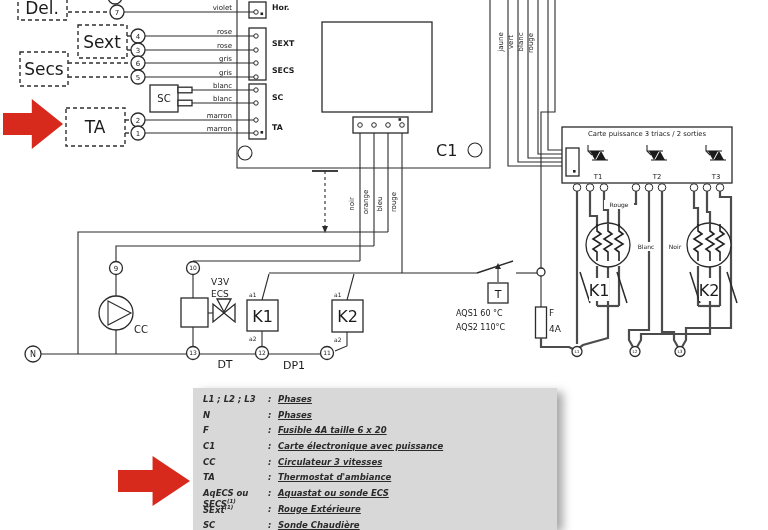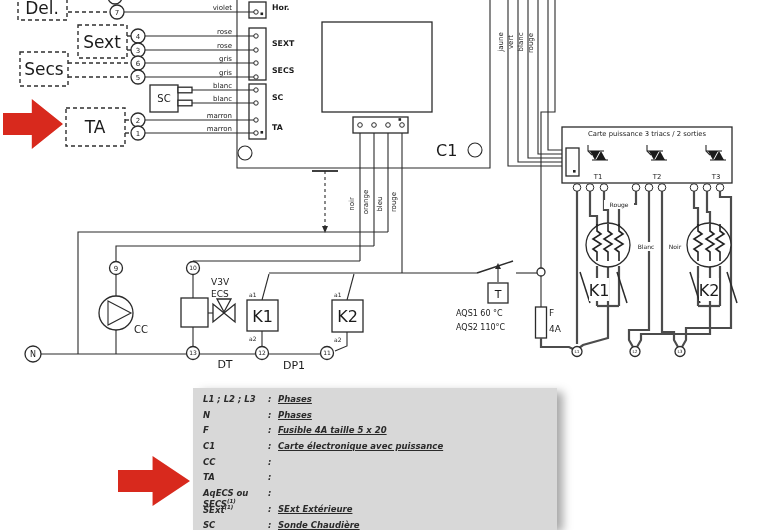--- a/index.html
+++ b/index.html
@@ -348,43 +348,46 @@
       <span class="lval">Phases</span>
     </div>
   <div class="lrow">
       <span class="lkey"><span>N</span></span>
       <span class="lcolon">:</span>
       <span class="lval">Phases</span>
     </div>
   <div class="lrow">
       <span class="lkey"><span>F</span></span>
       <span class="lcolon">:</span>
-      <span class="lval">Fusible 4A taille 5 x 20</span>
+      <span class="lval">Fusible 4A taille 6 x 20</span>
     </div>
   <div class="lrow">
       <span class="lkey"><span>C1</span></span>
       <span class="lcolon">:</span>
       <span class="lval">Carte électronique avec puissance</span>
     </div>
   <div class="lrow">
       <span class="lkey"><span>CC</span></span>
       <span class="lcolon">:</span>
+      <span class="lval">Circulateur 3 vitesses</span>
     </div>
   <div class="lrow">
       <span class="lkey"><span>TA</span></span>
       <span class="lcolon">:</span>
+      <span class="lval">Thermostat d'ambiance</span>
     </div>
   <div class="lrow">
       <span class="lkey"><span>AqECS ou SECS</span><span class="lsup">(1)</span></span>
       <span class="lcolon">:</span>
+      <span class="lval">Aquastat ou sonde ECS</span>
     </div>
   <div class="lrow">
       <span class="lkey"><span>SExt</span><span class="lsup">(1)</span></span>
       <span class="lcolon">:</span>
-      <span class="lval">SExt Extérieure</span>
+      <span class="lval">Rouge Extérieure</span>
     </div>
   <div class="lrow">
       <span class="lkey"><span>SC</span></span>
       <span class="lcolon">:</span>
       <span class="lval">Sonde Chaudière</span>
     </div>
 </div>
 
 <div class="arrow" id="arrow-ta-box"></div>
 <div class="arrow" id="arrow-legend"></div>

